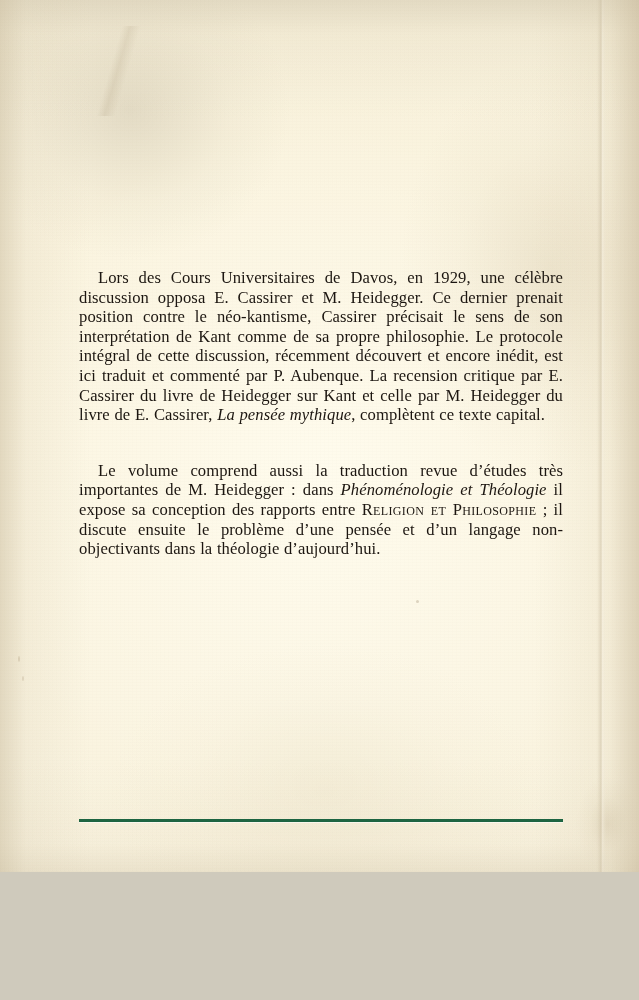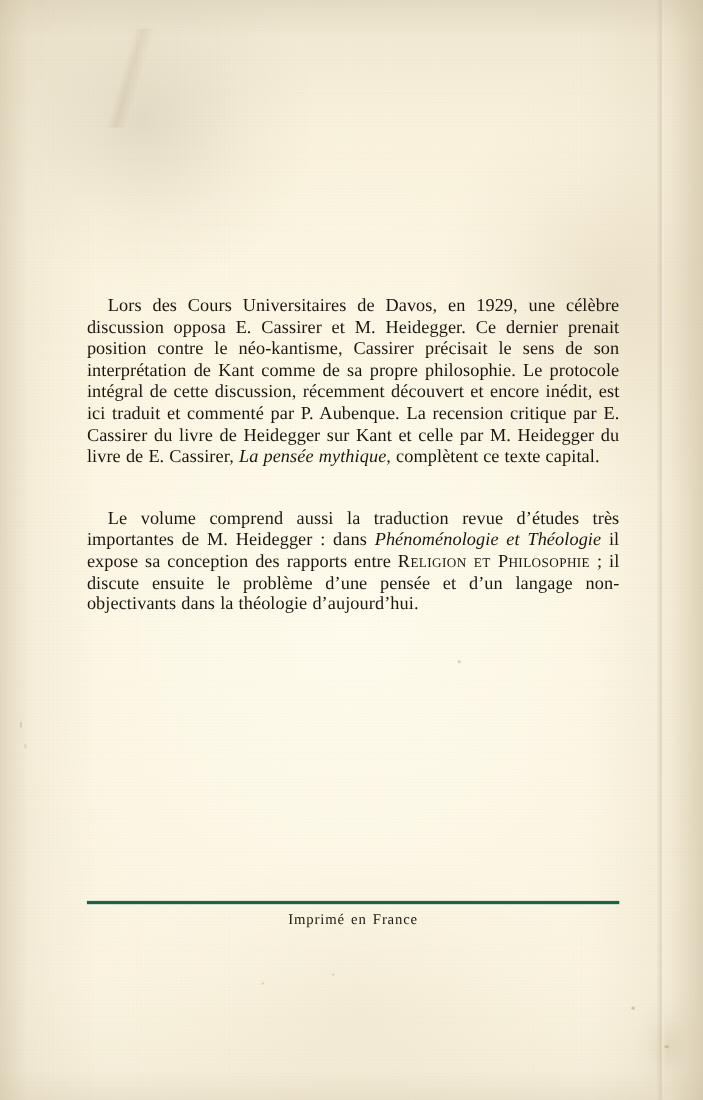--- a/index.html
+++ b/index.html
@@ -4,21 +4,21 @@
 <style>
   html, body {
     margin: 0;
     padding: 0;
     background: #cfcabc;
   }
 
   #cover {
     position: relative;
     width: 639px;
-    height: 1000px;
+    height: 872px;
     overflow: hidden;
     background-color: #14b8a6;
     font-family: "Liberation Serif", "DejaVu Serif", serif;
     color: #1b1510;
     box-sizing: border-box;
   }
 
   
   .paper-base {
     position: absolute;
@@ -180,17 +180,16 @@
     <div class="blurb">
 
       <p><span>Lors des Cours Universitaires de Davos, en 1929, une célèbre discussion opposa E. Cassirer et M. Heidegger. Ce dernier prenait position contre le néo-kantisme, Cassirer précisait le sens de son interprétation de Kant comme de sa propre philosophie. Le protocole intégral de cette discussion, récemment découvert et encore inédit, est ici traduit et commenté par P. Aubenque. La recension critique par E. Cassirer du livre de Heidegger sur Kant et celle par M. Heidegger du livre de E. Cassirer, </span><span class="it">La pensée mythique</span><span>, complètent ce texte capital.</span></p>
 
       <p><span>Le volume comprend aussi la traduction revue d’études très importantes de M. Heidegger : dans </span><span class="it">Phénoménologie et Théologie</span><span> il expose sa conception des rapports entre </span><span class="sc">Religion et Philosophie</span><span> ; il discute ensuite le problème d’une pensée et d’un langage non-objectivants dans la théologie d’aujourd’hui.</span></p>
 
     </div>
   </div>
 
   <div class="footer-rule"></div>
-  <div class="imprint">Imprimé en France</div>
 
   <div class="grain"></div>
 
 </div>
 
 </body></html>

